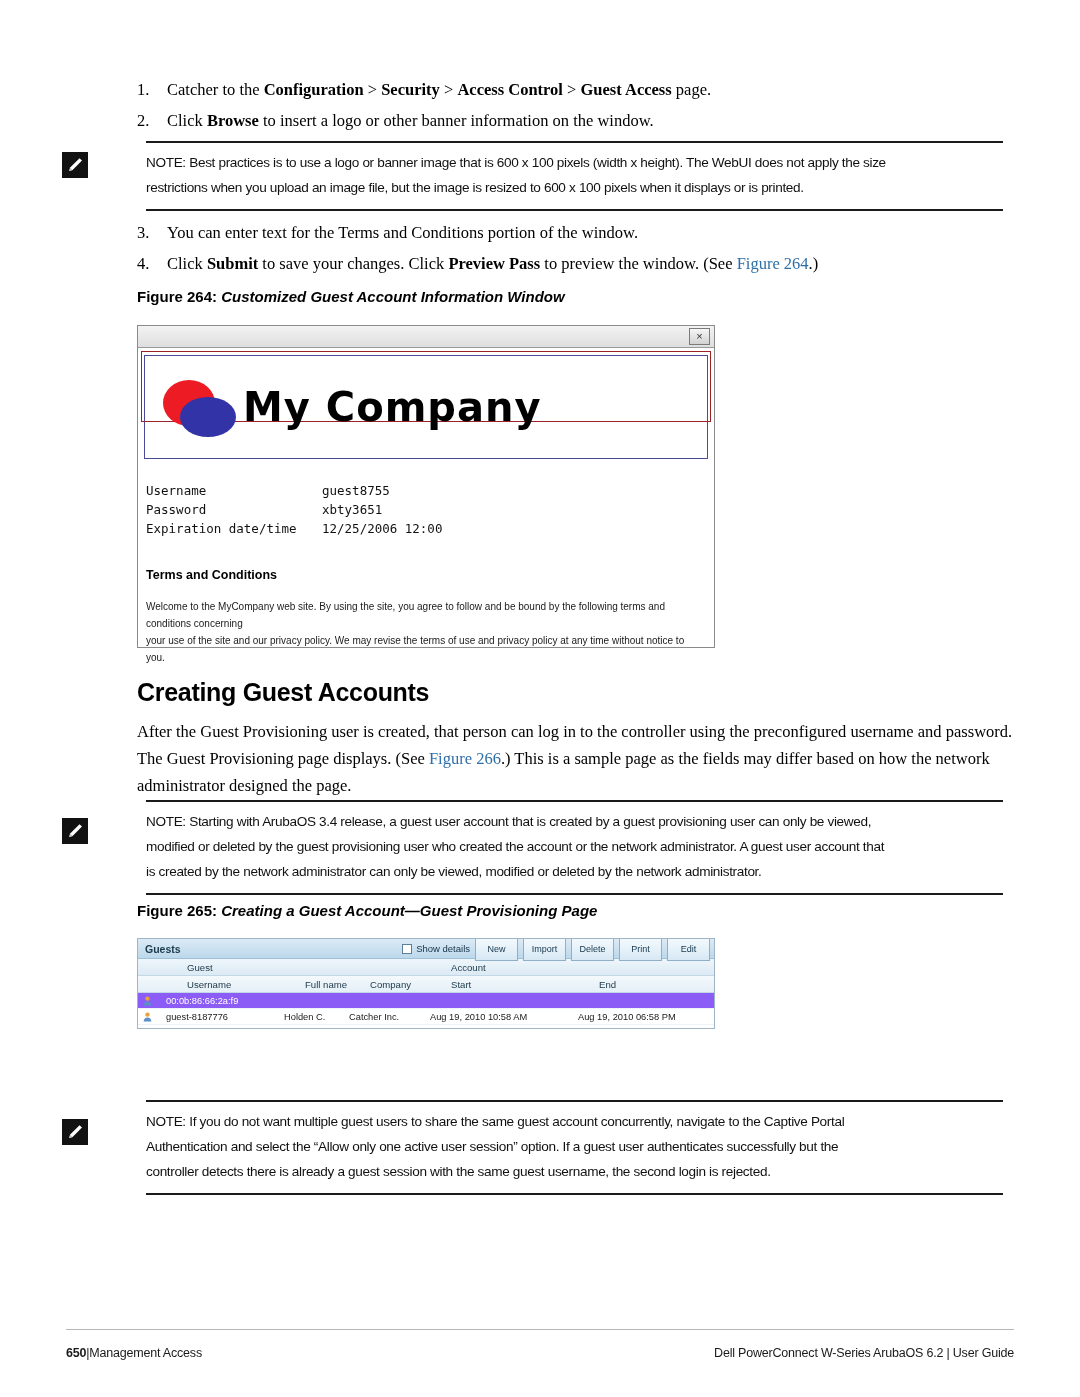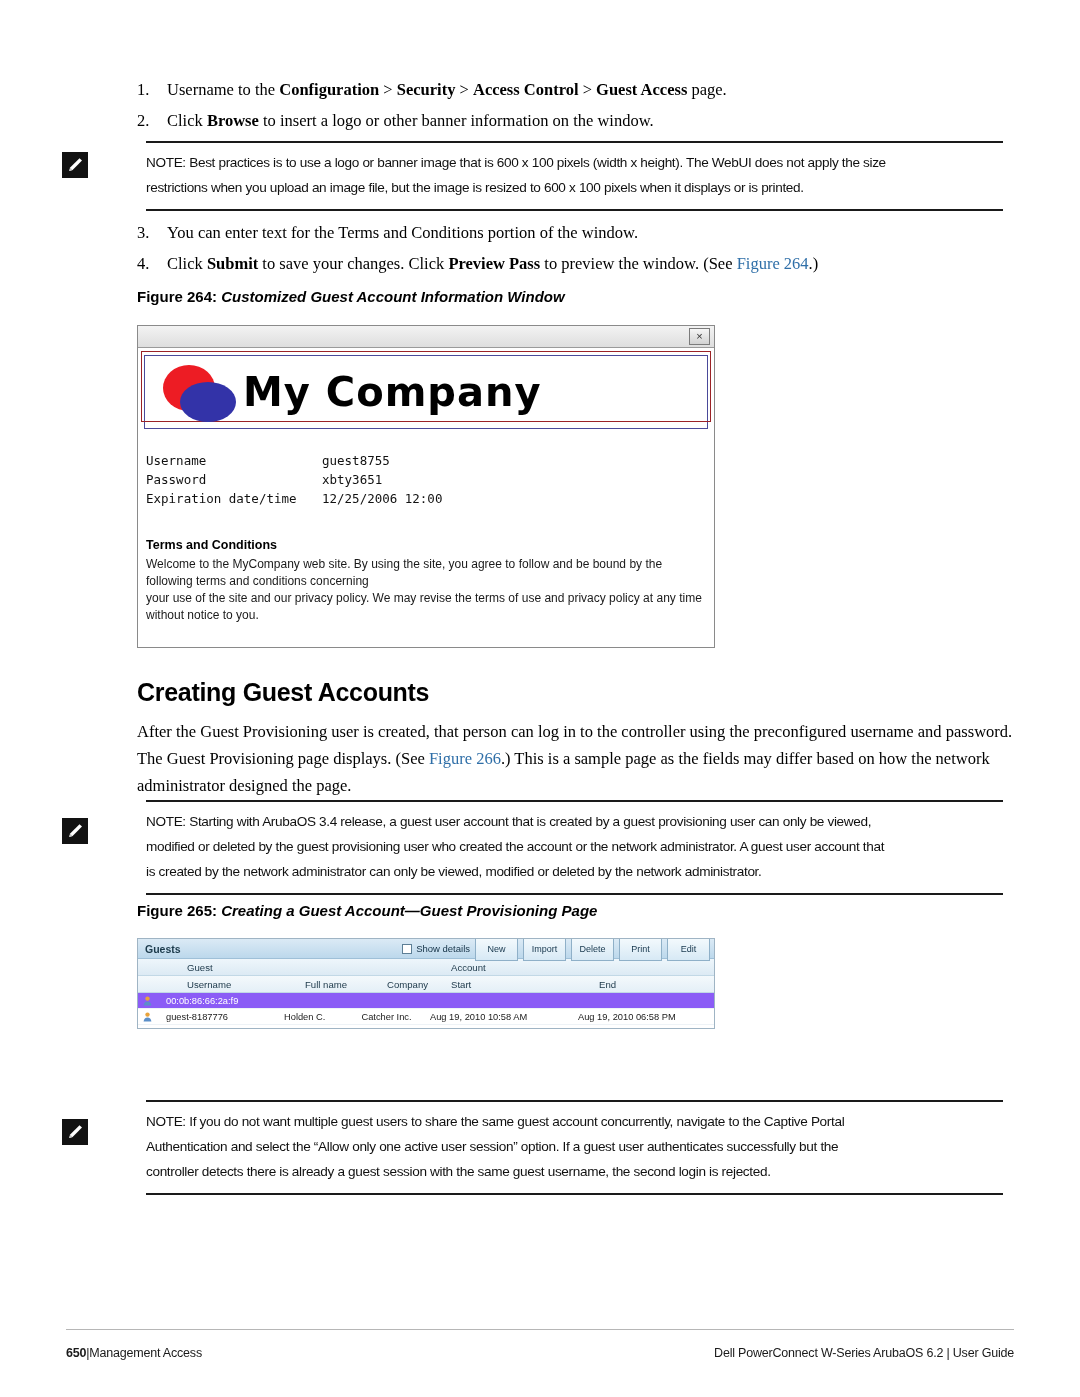--- a/index.html
+++ b/index.html
@@ -103,21 +103,21 @@
     width:19px;height:15px;
     background:linear-gradient(180deg,#f6f6f6,#d2d2d2);
     border:1px solid #7b7b7b;
     display:flex;align-items:center;justify-content:center;
     font-family:"Liberation Sans", sans-serif;
     font-size:11px;color:#333;line-height:1;
   }
   .banner-outer{
     margin:7px 6px 0 6px;
     border:1.5px solid #4a4a9a;
-    height:74px;
+    height:104px;
     position:relative;
     background:#fff;
     box-sizing:border-box;
   }
   .banner-red{
     position:absolute;
     left:-4px;top:-5px;right:-4px;height:71px;
     border:1.5px solid #9b2226;
     box-sizing:border-box;
     pointer-events:none;
@@ -157,23 +157,23 @@
   .cred-k{width:176px;flex:0 0 176px;white-space:pre;}
   .cred-v{white-space:pre;}
   .tc-head{
     margin:30px 0 4px 8px;
     font-family:"Liberation Sans", sans-serif;
     font-weight:bold;
     font-size:12.5px;
     color:#000;
   }
   .tc-body{
-    margin:4px 10px 0 8px;
-    font-family:"Liberation Sans", sans-serif;
-    font-size:12px;
+    margin:16px 10px 0 8px;
+    font-family:"Liberation Sans", sans-serif;
+    font-size:10px;
     line-height:17px;
     color:#1a1a1a;
   }
 
   
   .fig265{
     position:absolute;
     left:137px;top:938px;
     width:578px;height:91px;
     border:1px solid #9fb4c4;
@@ -215,21 +215,21 @@
     border-bottom:1px solid #c2d8e6;
     font-size:9.6px;color:#213c4d;
     box-sizing:border-box;
     padding-left:21px;
   }
   .g-colhdr{background:linear-gradient(180deg,#f4f9fc 0%,#e4eff7 100%);}
   .gc{padding-left:6px;box-sizing:border-box;overflow:hidden;white-space:nowrap;}
   .c0{flex:0 0 22px;}
   .c1{flex:0 0 118px;}
   .c2{flex:0 0 65px;}
-  .c3{flex:0 0 81px;text-align:center;}
+  .c3{flex:0 0 81px;}
   .c4{flex:0 0 148px;}
   .c5{flex:1;}
   .g-row{
     height:16px;display:flex;align-items:center;
     font-size:9.3px;color:#1a1a1a;
     border-bottom:1px solid #eef3f7;
     box-sizing:border-box;
   }
   .g-row.sel{background:#8b5cf6;color:#ffffff;}
   .usr-ico{
@@ -257,21 +257,21 @@
   <div class="note-icon" style="left:62px;top:152px;">
     <svg width="18" height="18" viewBox="0 0 18 18">
         <path d="M13.5 2.2 L16 4.6 L6.6 14 L3.2 15 L4.2 11.6 Z" fill="#ffffff"></path>
         <path d="M4.2 11.6 L6.6 14 L3.2 15 Z" fill="#c9c9c9"></path>
       </svg>
   </div>
 
   <div class="steps" style="top:76px;">
     <div class="step">
       <span class="step-num">1.</span>
-      <span class="step-txt"><span>Username to the </span><span class="b">Configuration</span><span> &gt; </span><span class="b">Security</span><span> &gt; </span><span class="b">Access Control</span><span> &gt; </span><span class="b">Guest Access</span><span> page.</span></span>
+      <span class="step-txt"><span>Catcher to the </span><span class="b">Configuration</span><span> &gt; </span><span class="b">Security</span><span> &gt; </span><span class="b">Access Control</span><span> &gt; </span><span class="b">Guest Access</span><span> page.</span></span>
     </div>
     <div class="step">
       <span class="step-num">2.</span>
       <span class="step-txt"><span>Click </span><span class="b">Browse</span><span> to insert a logo or other banner information on the window.</span></span>
     </div>
   </div>
 
   <div class="notebox" style="top:141px;">
     <p>NOTE: Best practices is to use a logo or banner image that is 600 x 100 pixels (width x height). The WebUI does not apply the size</p>
     <p>restrictions when you upload an image file, but the image is resized to 600 x 100 pixels when it displays or is printed.</p>

